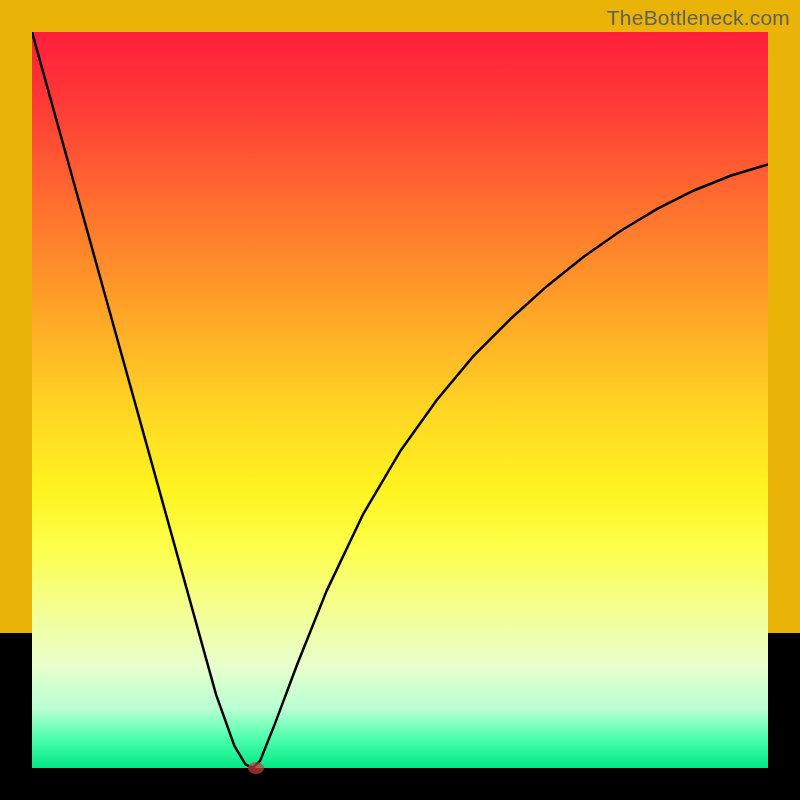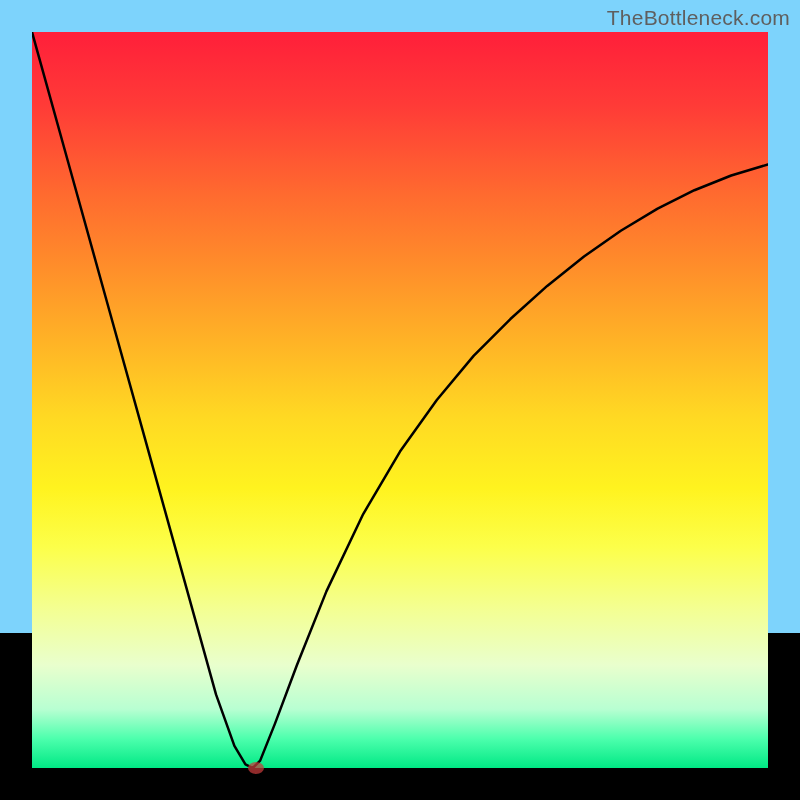--- a/index.html
+++ b/index.html
@@ -1,20 +1,20 @@
 <!DOCTYPE html>
 <html><head>
 <meta charset="utf-8">
 <style>
   * { margin: 0; padding: 0; box-sizing: border-box; }
   html, body { width: 800px; height: 800px; overflow: hidden; background: #000; }
   .frame {
     width: 800px;
     height: 633px;
-    background: #7dd3fc;
+    background: #eab308;
     position: relative;
   }
   .plot-area {
     position: absolute;
     left: 32px;
     top: 32px;
     width: 736px;
     height: 736px;
     background: linear-gradient(to bottom,
       #ff1f3a 0%,

